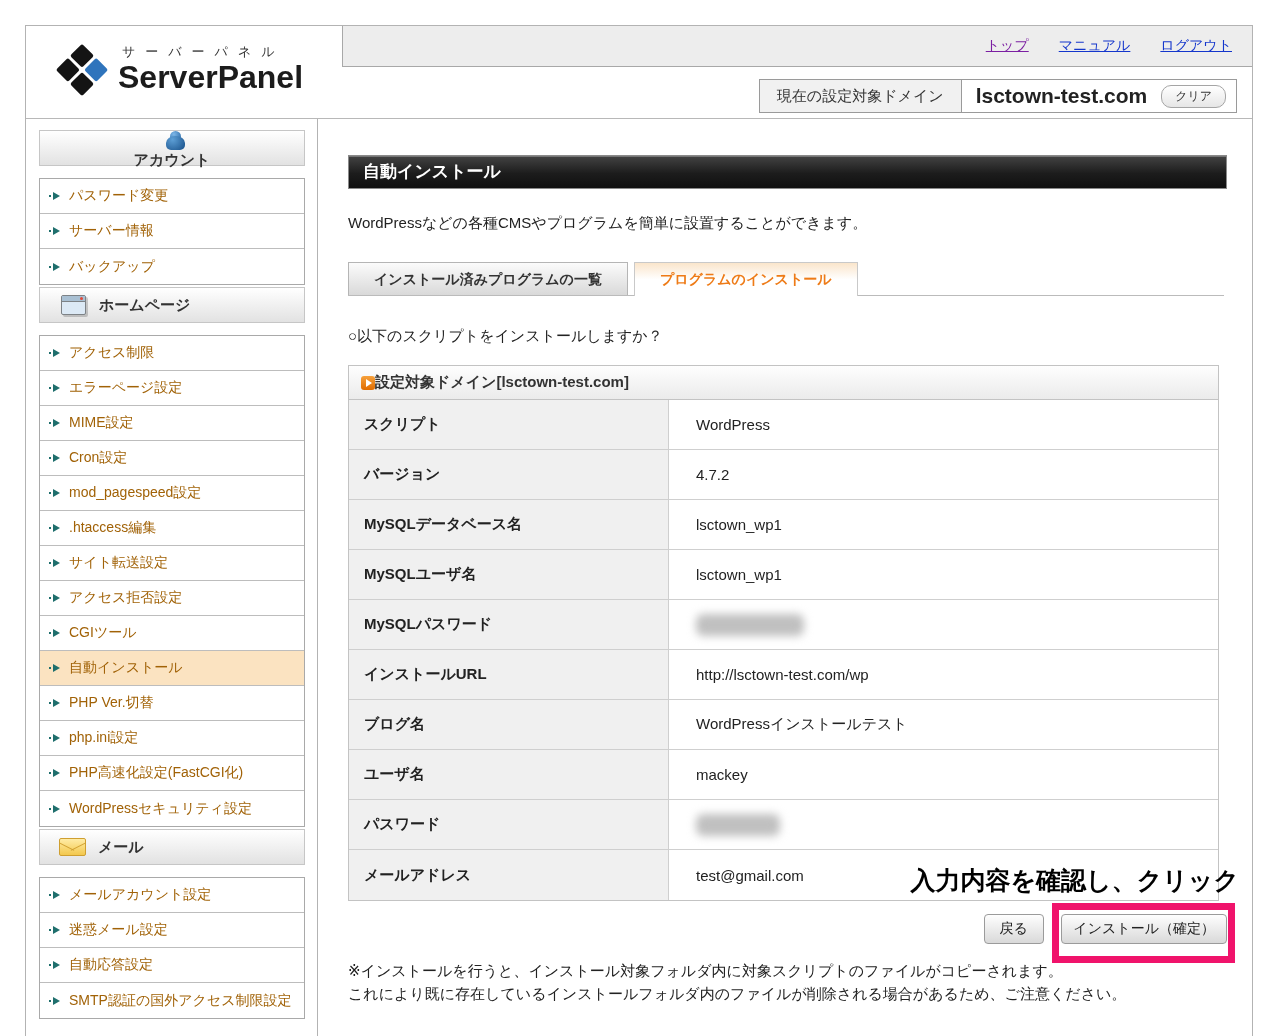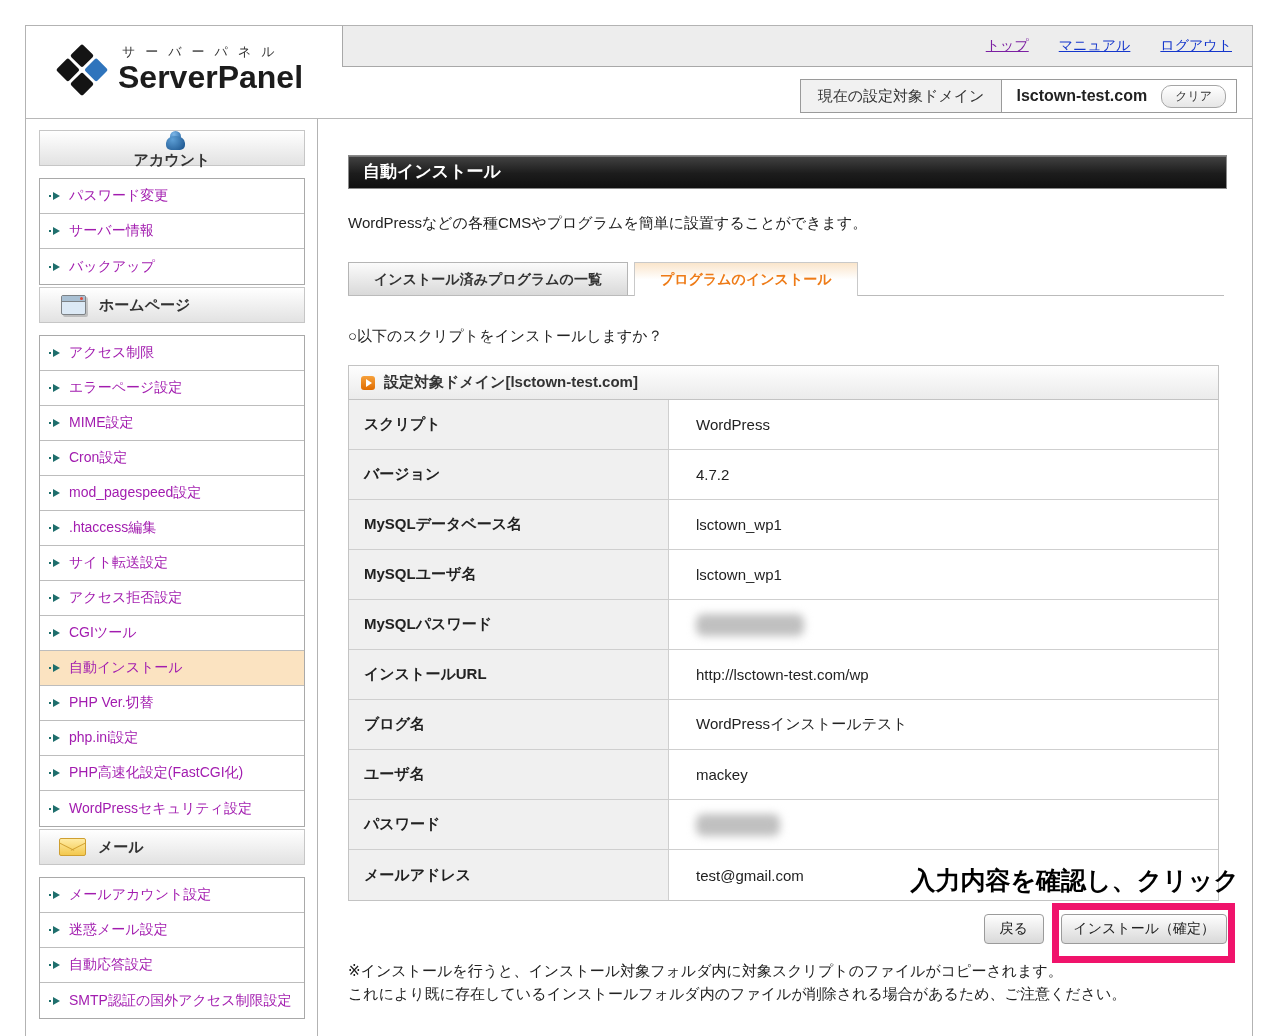--- a/index.html
+++ b/index.html
@@ -24,38 +24,38 @@
   .diamonds i { display:block; border-radius:2px; background:#141414; }
   .diamonds i.blue { background:#2f74bc; }
   .brand-text .reading { font-size:13px; letter-spacing:10px; color:#333; padding-left:4px; }
   .brand-text .name { font-size:32px; font-weight:bold; color:#1c1c1c; letter-spacing:0; line-height:1.05; }
 
   .domain-bar { position:absolute; top:53px; right:15px; height:34px; display:flex;
     border:1px solid #9a9a9a; background:#fff; }
   .domain-bar .dlabel { background:#f1f1f1; border-right:1px solid #9a9a9a;
     padding:0 17px; line-height:32px; font-size:15px; color:#333; }
   .domain-bar .dvalue { display:flex; align-items:center; gap:14px; padding:0 10px 0 14px; }
-  .domain-bar .dvalue .dom { font-size:16px; font-weight:bold; color:#222; }
+  .domain-bar .dvalue .dom { font-size:21px; font-weight:bold; color:#222; }
   .btn-clear { font-size:12px; color:#333; padding:2px 13px; border:1px solid #a5a5a5;
     border-radius:10px; background:linear-gradient(#ffffff,#e6e6e6); cursor:pointer; }
 
   
   .content { display:flex; height:917px; }
   .sidebar { width:293px; background:#fff; padding-top:5px; }
   .main { flex:1; border-left:1px solid #b3b3b3; position:relative; }
 
   
   .side-section { margin:0 12px 0 13px; }
   .side-head { height:36px; margin-top:2px; border:1px solid #c6c6c6;
     background:linear-gradient(#ffffff,#e2e2e2); display:flex; align-items:center;
     font-size:15px; font-weight:bold; color:#333; }
   .side-section:first-child .side-head { margin-top:6px;flex-direction:column; }
   .side-list { margin-top:12px; border:1px solid #a9a9a9; }
   .side-item { height:35px; display:flex; align-items:center; gap:7px; padding-left:9px;
-    border-bottom:1px solid #bdbdbd; font-size:14px; color:#a21caf; background:#fff; cursor:pointer; }
+    border-bottom:1px solid #bdbdbd; font-size:14px; color:#a16207; background:#fff; cursor:pointer; }
   .side-item:last-child { border-bottom:none; }
   .side-item.active { background:#fbe3c1; }
 
   .arrow-icon { position:relative; width:13px; height:10px; flex:0 0 13px; }
   .arrow-icon::before { content:""; position:absolute; left:0; top:4px; width:2px; height:2px; background:#1f6f6d; }
   .arrow-icon::after { content:""; position:absolute; left:4px; top:1px;
     border-left:7px solid #1f6f6d; border-top:4px solid transparent; border-bottom:4px solid transparent; }
 
   .icon-user { width:20px; height:27px; position:relative; margin:0 15px 0 23px; flex:0 0 20px; }
   .icon-user::before { content:""; position:absolute; top:0; left:4px; width:11px; height:11px;
@@ -91,21 +91,21 @@
     border-bottom:1px solid #bbb; }
   .tab { height:33px; line-height:33px; padding:0 25px; font-size:14px; font-weight:bold;
     color:#333; background:linear-gradient(#fbfbfb,#d9d9d9); border:1px solid #b5b5b5;
     border-bottom:none; cursor:pointer; }
   .tab.active { background:linear-gradient(180deg,#fae5cb 0%,#ffffff 50%);
     color:#ee7b17; margin-bottom:-1px; height:34px; border-color:#c9c9c9; }
 
   .question { margin-top:31px; font-size:15px; color:#222; }
 
   .info-table { margin-top:19px; width:871px; border:1px solid #c3c3c3; }
-  .table-caption { height:34px; display:flex; align-items:center; gap:9px; padding-left:12px;
+  .table-caption { height:34px; display:flex; align-items:center; padding-left:12px;
     background:linear-gradient(#fefefe,#ebebeb); border-bottom:1px solid #c3c3c3;
     font-size:15px; font-weight:bold; color:#333;text-align:center; }
   .icon-bullet { width:14px; height:14px; border-radius:3px;
     background:linear-gradient(#f6a13c,#e06c00); position:relative; flex:0 0 14px; }
   .icon-bullet::after { content:""; position:absolute; left:5px; top:3px;
     border-left:6px solid #fff; border-top:4px solid transparent; border-bottom:4px solid transparent; }
   .trow { display:flex; height:50px; border-bottom:1px solid #cfcfcf; }
   .trow:last-child { border-bottom:none; }
   .tlabel { width:320px; flex:0 0 320px; background:#f0f0f0; border-right:1px solid #cfcfcf;
     display:flex; align-items:center; padding-left:15px; font-size:15px; font-weight:bold; color:#222; }

